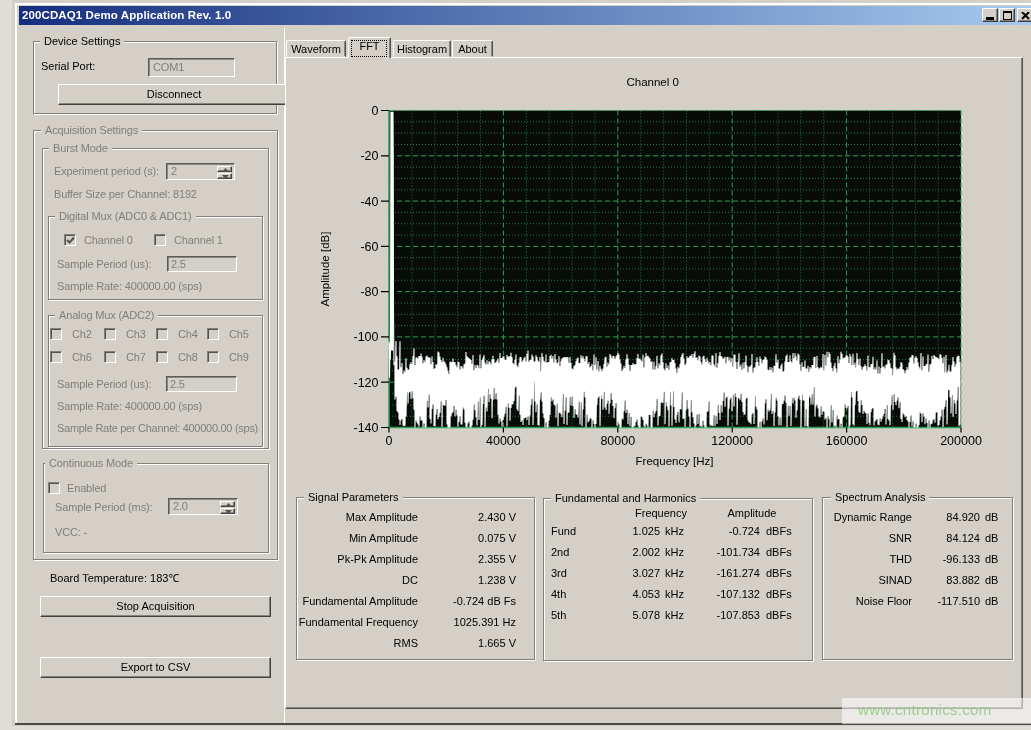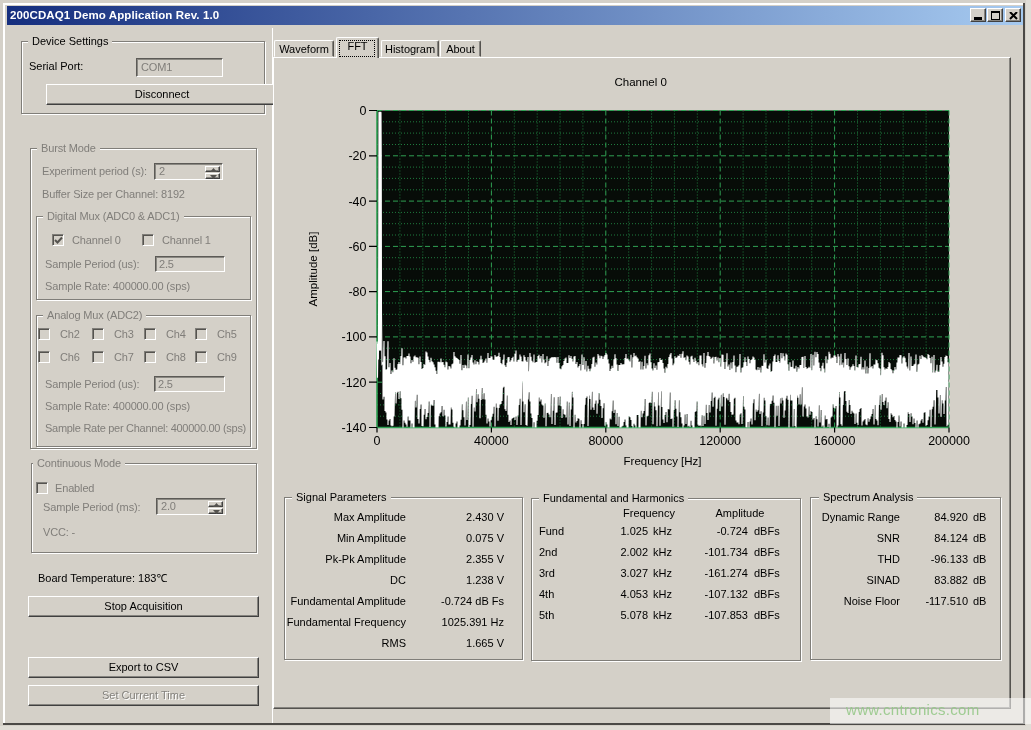--- a/index.html
+++ b/index.html
@@ -1,17 +1,17 @@
 <!DOCTYPE html>
 <html><head><meta charset="utf-8"><title>200CDAQ1</title>
 <style>
 *{margin:0;padding:0;box-sizing:border-box;}
 html,body{width:1031px;height:730px;overflow:hidden;}
 body{background:#e0ddd6;font-family:"Liberation Sans",sans-serif;font-size:11px;color:#000;}
-#st{position:absolute;left:0;top:0;width:945px;height:730px;}
+#st{position:absolute;left:12px;top:0;width:945px;height:730px;}
 .a{position:absolute;}
 #win{left:0;top:0;width:1026px;height:726px;background:#d4d0c8;}
 .gb{border:1px solid #807e79;box-shadow:1px 1px 0 #fff,inset 1px 1px 0 #fff;}
 .gl{position:absolute;top:-7px;background:#d4d0c8;padding:0 4px;white-space:nowrap;line-height:13px;}
 .btn{background:#d4d0c8;border:1px solid;border-color:#fff #404040 #404040 #fff;box-shadow:inset -1px -1px 0 #86847f;text-align:center;}
 .tb{background:#d4d0c8;border:1px solid;border-color:#5c5a56 #fff #fff #5c5a56;box-shadow:inset 1px 1px 0 #8a8882;}
 .gray{color:#807e7a;letter-spacing:-0.15px;}
 .cb{width:12px;height:12px;background:#d4d0c8;border:1px solid;border-color:#807e79 #fff #fff #807e79;box-shadow:inset 1px 1px 0 #55534f;}
 .spin{background:#d4d0c8;border:1px solid;border-color:#5c5a56 #fff #fff #5c5a56;box-shadow:inset 1px 1px 0 #8a8882;}
 .sb{position:absolute;right:2px;width:15px;height:6px;background:#d4d0c8;border:1px solid;border-color:#fff #404040 #404040 #fff;box-shadow:inset -1px -1px 0 #86847f;}
@@ -44,20 +44,23 @@
 
 <div class="a" style="left:272px;top:28px;width:1px;height:695px;background:#fff;"></div>
 <div class="a gb" style="left:21px;top:41px;width:244px;height:73px;">
       <span class="gl " style="left:6px;">Device Settings</span>
     </div>
 <div class="a" style="left:29px;top:60px;">Serial Port:</div>
 <div class="a tb" style="left:136px;top:58px;width:87px;height:19px;padding-left:29px;">
       <span class="gray" style="position:absolute;left:4px;top:2px;">COM1</span>
     </div>
 <div class="a btn" style="left:26px;top:84px;width:232px;height:21px;line-height:19px;margin-left:20px;">Disconnect</div>
+<div class="a gb" style="left:21px;top:130px;width:245px;height:430px;">
+      <span class="gl gray" style="left:7px;">Acquisition Settings</span>
+    </div>
 <div class="a gb" style="left:30px;top:148px;width:227px;height:301px;">
       <span class="gl gray" style="left:6px;">Burst Mode</span>
     </div>
 <div class="a gray" style="left:42px;top:165px;">Experiment period (s):</div>
 <div class="a spin" style="left:154px;top:163px;width:69px;height:17px;">
       <span class="gray" style="position:absolute;left:4px;top:1px;">2</span>
       <div class="sb" style="top:2px;">
         <svg width="9" height="4">
           <path d="M4.5 0 L8 4 L1 4 Z" fill="#55534f"></path>
         </svg>
@@ -126,21 +129,20 @@
       <div class="sb" style="top:9px;">
         <svg width="9" height="4">
           <path d="M1 0 L8 0 L4.5 4 Z" fill="#55534f"></path>
         </svg>
       </div>
     </div>
 <div class="a gray" style="left:43px;top:526px;">VCC: -</div>
 <div class="a" style="left:38px;top:570px;">Board Temperature: 183℃</div>
 <div class="a btn" style="left:28px;top:596px;width:231px;height:21px;line-height:19px;">Stop Acquisition</div>
 <div class="a btn" style="left:28px;top:657px;width:231px;height:21px;line-height:19px;">Export to CSV</div>
-<div class="a btn" style="left:28px;top:685px;width:231px;height:21px;line-height:19px;color:#84827d;text-shadow:1px 1px 0 #fff;">Set Current Time</div>
 <div class="a" style="left:273px;top:57px;width:738px;height:652px;background:#d4d0c8;border:1px solid;border-color:#fff #55534f #55534f #fff;box-shadow:inset -1px -1px 0 #86847f;"></div>
 <div class="a tab" style="left:274px;top:40px;width:60px;height:17px;line-height:16px;">Waveform</div>
 <div class="a tab" style="left:381px;top:40px;width:58px;height:17px;line-height:16px;">Histogram</div>
 <div class="a tab" style="left:440px;top:40px;width:41px;height:17px;line-height:16px;">About</div>
 <div class="a tab" style="left:336px;top:37px;width:43px;height:21px;line-height:18px;border-bottom:0;background:#d4d0c8;z-index:3;line-height:17px;">FFT<div style="position:absolute;left:2px;top:2px;right:3px;bottom:1px;border:1px dotted #000;"></div></div>
 <svg class="a" style="left:283px;top:58px;" width="728" height="420" font-family="Liberation Sans,sans-serif" font-size="12.5" fill="#000">
 <rect x="94" y="52.5" width="572" height="317" fill="#070c08"></rect>
 <path d="M116.9 52.5 V369.5 M139.8 52.5 V369.5 M162.6 52.5 V369.5 M185.5 52.5 V369.5 M231.3 52.5 V369.5 M254.2 52.5 V369.5 M277.0 52.5 V369.5 M299.9 52.5 V369.5 M345.7 52.5 V369.5 M368.6 52.5 V369.5 M391.4 52.5 V369.5 M414.3 52.5 V369.5 M460.1 52.5 V369.5 M483.0 52.5 V369.5 M505.8 52.5 V369.5 M528.7 52.5 V369.5 M574.5 52.5 V369.5 M597.4 52.5 V369.5 M620.2 52.5 V369.5 M643.1 52.5 V369.5 M94.0 63.8 H666.0 M94.0 75.1 H666.0 M94.0 86.5 H666.0 M94.0 109.1 H666.0 M94.0 120.4 H666.0 M94.0 131.8 H666.0 M94.0 154.4 H666.0 M94.0 165.7 H666.0 M94.0 177.0 H666.0 M94.0 199.7 H666.0 M94.0 211.0 H666.0 M94.0 222.3 H666.0 M94.0 245.0 H666.0 M94.0 256.3 H666.0 M94.0 267.6 H666.0 M94.0 290.2 H666.0 M94.0 301.6 H666.0 M94.0 312.9 H666.0 M94.0 335.5 H666.0 M94.0 346.9 H666.0 M94.0 358.2 H666.0" stroke="#1f7c3e" stroke-width="1" stroke-dasharray="1 2" fill="none"></path>
 <path d="M208.4 52.5 V369.5 M322.8 52.5 V369.5 M437.2 52.5 V369.5 M551.6 52.5 V369.5 M666.0 52.5 V369.5 M94.0 52.5 H666.0 M94.0 97.8 H666.0 M94.0 143.1 H666.0 M94.0 188.4 H666.0 M94.0 233.6 H666.0 M94.0 278.9 H666.0 M94.0 324.2 H666.0" stroke="#2fa053" stroke-width="1" stroke-dasharray="5 3" fill="none"></path>
 <path d="M94.0 52.5 V369.5 H666.0" stroke="#2fa053" stroke-width="1.6" fill="none"></path>

